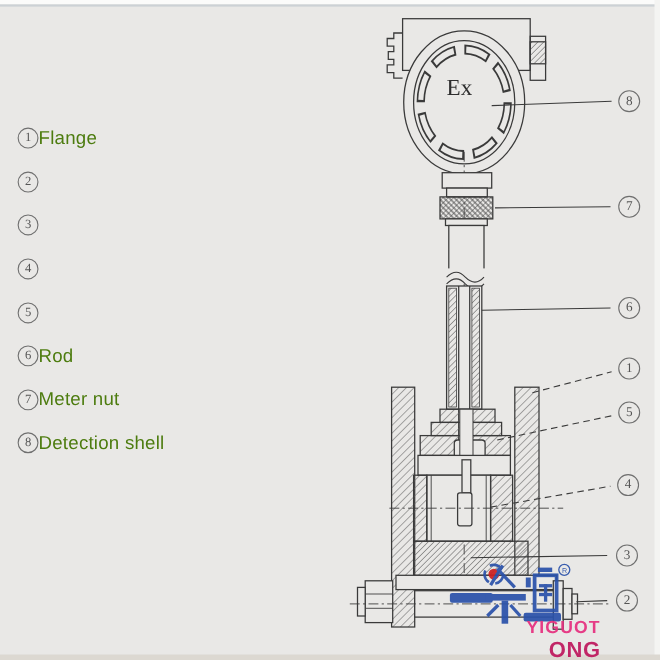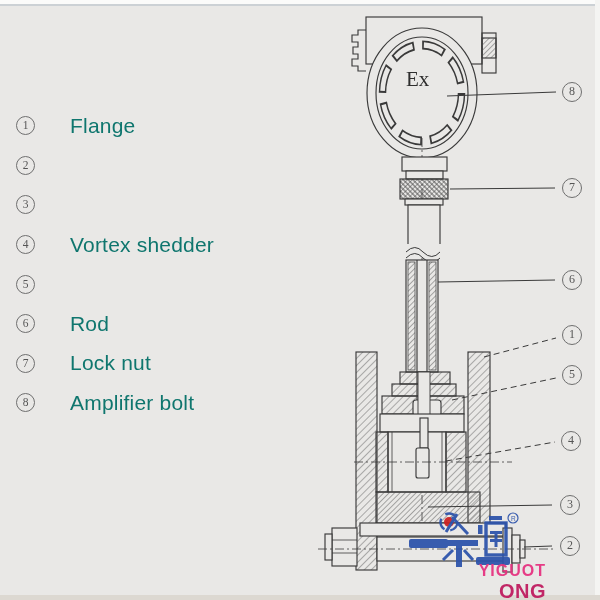--- a/index.html
+++ b/index.html
@@ -14,21 +14,21 @@
   .bottom-strip{position:absolute;left:0;bottom:0;width:600px;height:5px;background:#dcd8d1;}
 
   
   .legend{position:absolute;left:16px;top:106px;width:240px;}
   .legend-row{display:flex;align-items:center;height:39.6px;}
   .numcirc{
     box-sizing:border-box;width:19px;height:19px;border:1.4px solid #6f6f6f;border-radius:50%;
     color:#555;font-family:"Liberation Serif",serif;font-size:11.5px;line-height:16px;
     text-align:center;flex:0 0 19px;
   }
-  .legend-label{margin-left:35px;font-size:21px;color:#0f766e;letter-spacing:.2px;}
+  .legend-label{font-size:17px;color:#4d7c0f;letter-spacing:.2px;}
 
   
   .co{
     position:absolute;box-sizing:border-box;width:20px;height:20px;
     border:1.4px solid #6f6f6f;border-radius:50%;color:#555;
     font-family:"Liberation Serif",serif;font-size:12px;line-height:17px;text-align:center;
   }
 
   
   .drawing{position:absolute;left:0;top:0;}
@@ -58,36 +58,35 @@
       <span class="legend-label">Flange</span>
     </div>
     <div class="legend-row">
       <span class="numcirc">2</span>
     </div>
     <div class="legend-row">
       <span class="numcirc">3</span>
     </div>
     <div class="legend-row">
       <span class="numcirc">4</span>
-      <span class="legend-label">Vortex shedder</span>
     </div>
     <div class="legend-row">
       <span class="numcirc">5</span>
     </div>
     <div class="legend-row">
       <span class="numcirc">6</span>
       <span class="legend-label">Rod</span>
     </div>
     <div class="legend-row">
       <span class="numcirc">7</span>
-      <span class="legend-label">Lock nut</span>
+      <span class="legend-label">Meter nut</span>
     </div>
     <div class="legend-row">
       <span class="numcirc">8</span>
-      <span class="legend-label">Amplifier bolt</span>
+      <span class="legend-label">Detection shell</span>
     </div>
   </div>
 
   <svg class="drawing" width="600" height="600" viewBox="0 0 600 600">
     <defs>
       <pattern id="h1" patternUnits="userSpaceOnUse" width="5" height="5" patternTransform="rotate(45)">
         <line x1="0" y1="0" x2="0" y2="5" stroke="#676767" stroke-width="1"></line>
       </pattern>
       <pattern id="h2" patternUnits="userSpaceOnUse" width="3.8" height="3.8" patternTransform="rotate(45)">
         <line x1="0" y1="0" x2="0" y2="3.8" stroke="#5d5d5d" stroke-width="1"></line>

